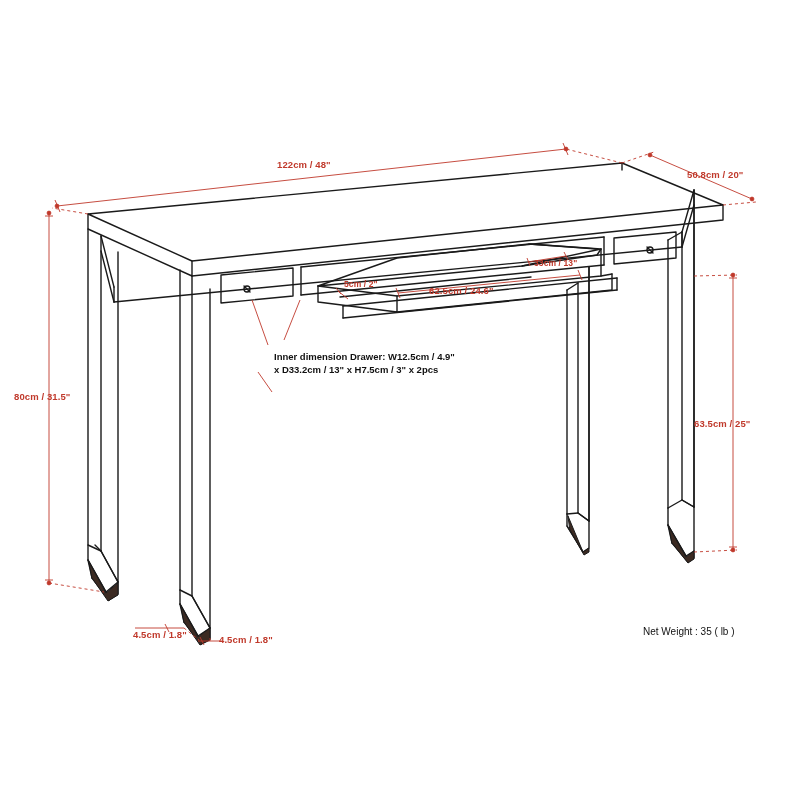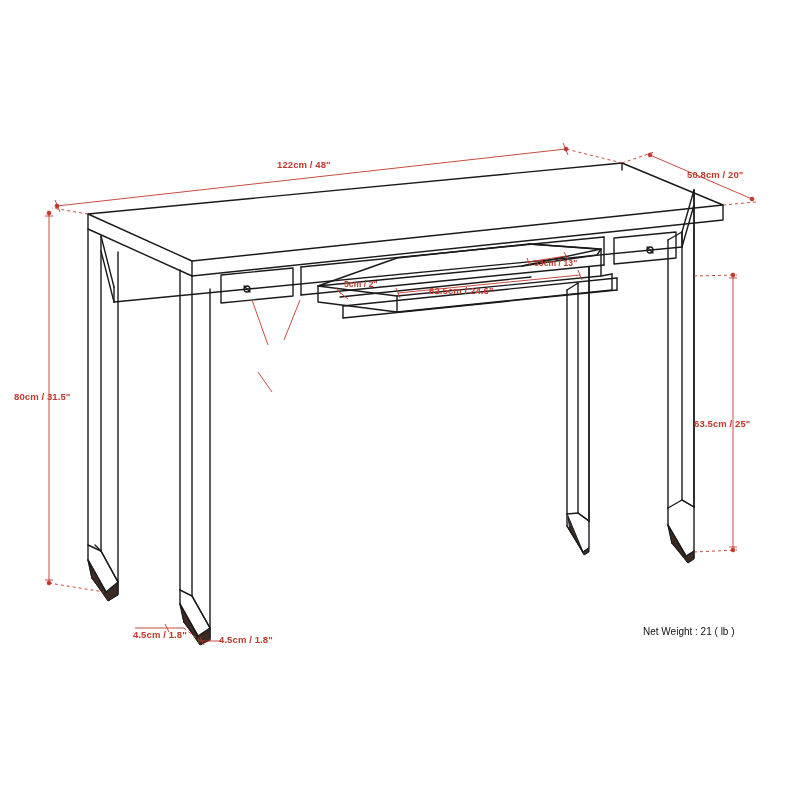--- a/index.html
+++ b/index.html
@@ -266,16 +266,20 @@
   <div class="dim-label" style="left:429px; top:285px;">62.5cm / 24.6"</div>
 
   <div class="dim-label small" style="left:344px; top:279px;">5cm / 2"</div>
 
   <div class="dim-label small" style="left:534px; top:258px;">33cm / 13"</div>
 
   <div class="dim-label" style="left:133px; top:629px;">4.5cm / 1.8"</div>
 
   <div class="dim-label" style="left:219px; top:634px;">4.5cm / 1.8"</div>
 
-
-  <div class="weight-label" style="left:643px; top:626px;">Net Weight : 21 ( lb )</div>
+  <div class="note-label" style="left:274px; top:350px;">
+    <div>Inner dimension Drawer: W12.5cm / 4.9"</div>
+    <div>x D33.2cm / 13" x H7.5cm / 3" x 2pcs</div>
+  </div>
+
+  <div class="weight-label" style="left:643px; top:626px;">Net Weight : 35 ( lb )</div>
 
 </div>
 
 </body></html>

